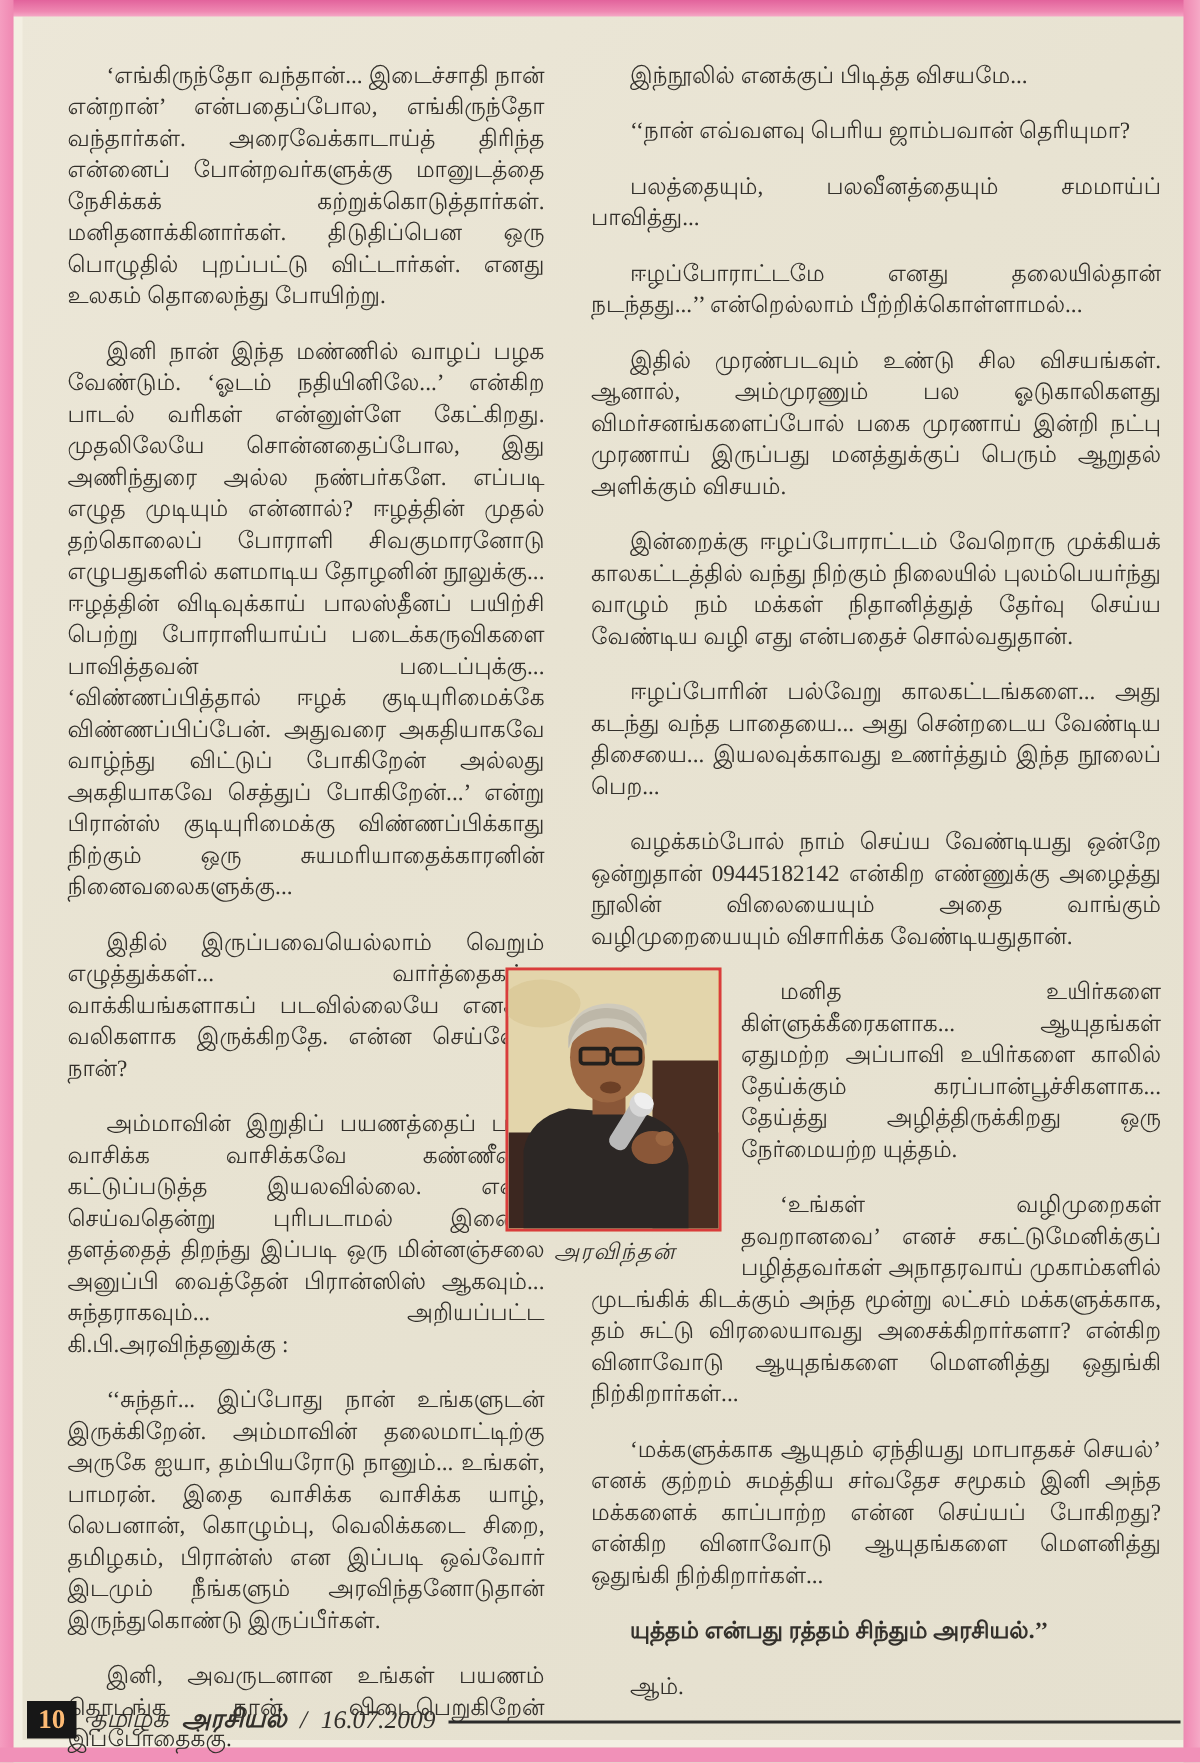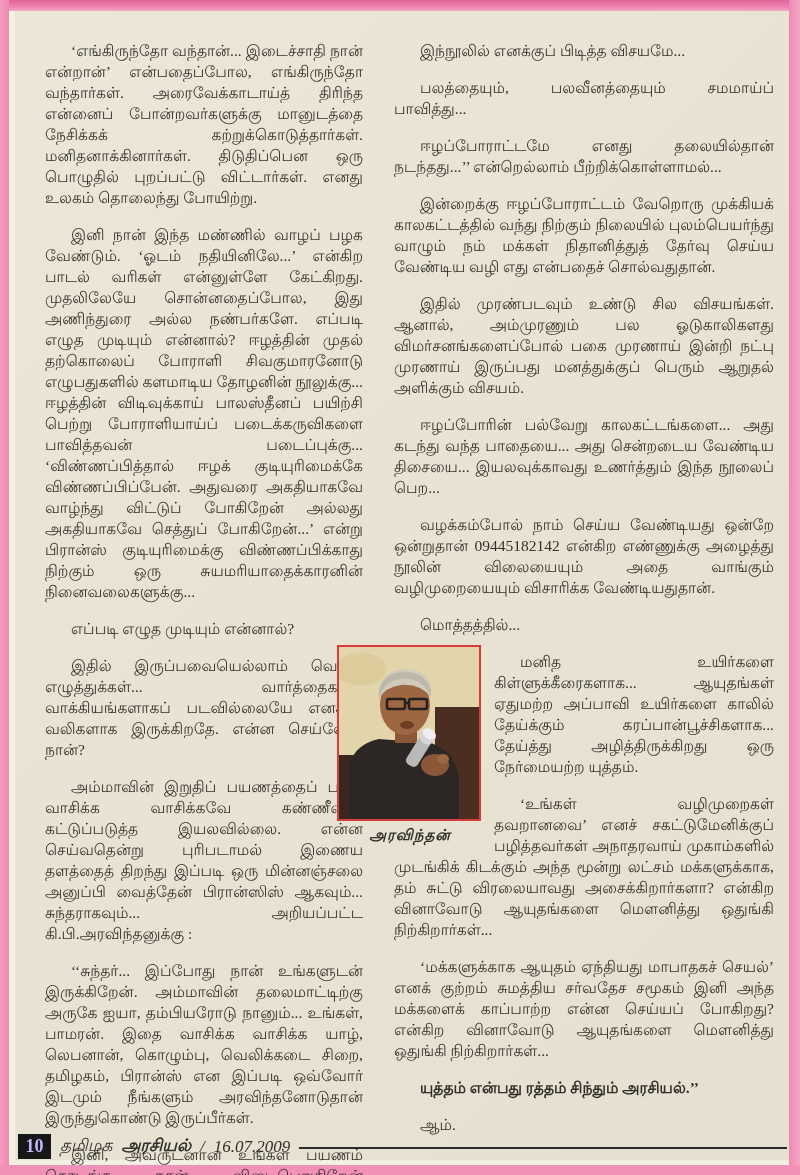--- a/index.html
+++ b/index.html
@@ -39,30 +39,30 @@
   }
   .photo-frame{
     width:140px;height:172px;
     border:2px solid #d93c3c;
     box-shadow:inset 0 0 0 2px #efe04a;
     background:#e3d6ae;
     box-sizing:content-box;
   }
   .photo-frame svg{display:block;}
   .photo-caption{
-    text-align:center;font-weight:bold;font-style:italic;
+    text-align:center;font-weight:normal;font-style:italic;
     font-size:15px;margin-top:4px;letter-spacing:1px;
   }
 
   .footer{
     position:absolute;left:18px;top:1134px;width:769px;
     display:flex;align-items:center;gap:9px;
   }
   .pagenum{
-    background:#171717;color:#c4b5fd;
+    background:#171717;color:#fdba74;
     min-width:33px;height:25px;line-height:25px;text-align:center;
     font-weight:bold;font-size:18px;
     font-family:"Liberation Serif",serif;
   }
   .footer .ft-text{font-size:17px;white-space:nowrap;font-style:italic;}
   .footer .ft-bold{font-weight:bold;}
   .footer-rule{flex:1 1 auto;border-top:2px solid #2a2a2a;height:0;margin-top:2px;}
 </style>
 </head>
 <body>
@@ -71,38 +71,37 @@
 <div class="inner-gap-left"></div>
 <div class="inner-gap-bottom"></div>
 <div class="b-top"></div>
 <div class="b-left"></div>
 <div class="b-right"></div>
 <div class="b-bottom"></div>
 
 <div class="col col-left">
   <p>‘எங்கிருந்தோ வந்தான்... இடைச்சாதி நான் என்றான்’ என்பதைப்போல, எங்கிருந்தோ வந்தார்கள். அரைவேக்காடாய்த் திரிந்த என்னைப் போன்றவர்களுக்கு மானுடத்தை நேசிக்கக் கற்றுக்கொடுத்தார்கள். மனிதனாக்கினார்கள். திடுதிப்பென ஒரு பொழுதில் புறப்பட்டு விட்டார்கள். எனது உலகம் தொலைந்து போயிற்று.</p>
   <p>இனி நான் இந்த மண்ணில் வாழப் பழக வேண்டும். ‘ஓடம் நதியினிலே...’ என்கிற பாடல் வரிகள் என்னுள்ளே கேட்கிறது. முதலிலேயே சொன்னதைப்போல, இது அணிந்துரை அல்ல நண்பர்களே. எப்படி எழுத முடியும் என்னால்? ஈழத்தின் முதல் தற்கொலைப் போராளி சிவகுமாரனோடு எழுபதுகளில் களமாடிய தோழனின் நூலுக்கு... ஈழத்தின் விடிவுக்காய் பாலஸ்தீனப் பயிற்சி பெற்று போராளியாய்ப் படைக்கருவிகளை பாவித்தவன் படைப்புக்கு... ‘விண்ணப்பித்தால் ஈழக் குடியுரிமைக்கே விண்ணப்பிப்பேன். அதுவரை அகதியாகவே வாழ்ந்து விட்டுப் போகிறேன் அல்லது அகதியாகவே செத்துப் போகிறேன்...’ என்று பிரான்ஸ் குடியுரிமைக்கு விண்ணப்பிக்காது நிற்கும் ஒரு சுயமரியாதைக்காரனின் நினைவலைகளுக்கு...</p>
-  <p>எப்படி எழுத முடியும் என்னால்?</p>
   <p>இதில் இருப்பவையெல்லாம் வெறும் எழுத்துக்கள்... வார்த்தைகள்... வாக்கியங்களாகப் படவில்லையே எனக்கு. வலிகளாக இருக்கிறதே. என்ன செய்வேன் நான்?</p>
   <p>அம்மாவின் இறுதிப் பயணத்தைப் பற்றி வாசிக்க வாசிக்கவே கண்ணீரைக் கட்டுப்படுத்த இயலவில்லை. என்ன செய்வதென்று புரிபடாமல் இணைய தளத்தைத் திறந்து இப்படி ஒரு மின்னஞ்சலை அனுப்பி வைத்தேன் பிரான்ஸிஸ் ஆகவும்... சுந்தராகவும்... அறியப்பட்ட கி.பி.அரவிந்தனுக்கு :</p>
   <p>‘‘சுந்தர்... இப்போது நான் உங்களுடன் இருக்கிறேன். அம்மாவின் தலைமாட்டிற்கு அருகே ஐயா, தம்பியரோடு நானும்... உங்கள், பாமரன். இதை வாசிக்க வாசிக்க யாழ், லெபனான், கொழும்பு, வெலிக்கடை சிறை, தமிழகம், பிரான்ஸ் என இப்படி ஒவ்வோர் இடமும் நீங்களும் அரவிந்தனோடுதான் இருந்துகொண்டு இருப்பீர்கள்.</p>
   <p>இனி, அவருடனான உங்கள் பயணம் தொடங்க நான் விடைபெறுகிறேன் இப்போதைக்கு.</p>
   <p class="italic">தோழமையுடன்,</p>
 
 </div>
 
 <div class="col col-right">
   <p>இந்நூலில் எனக்குப் பிடித்த விசயமே...</p>
+  <p>‘‘நான் எவ்வளவு பெரிய ஜாம்பவான் தெரியுமா?</p>
   <p>பலத்தையும், பலவீனத்தையும் சமமாய்ப் பாவித்து...</p>
   <p>ஈழப்போராட்டமே எனது தலையில்தான் நடந்தது...’’ என்றெல்லாம் பீற்றிக்கொள்ளாமல்...</p>
+  <p>இதில் முரண்படவும் உண்டு சில விசயங்கள். ஆனால், அம்முரணும் பல ஓடுகாலிகளது விமர்சனங்களைப்போல் பகை முரணாய் இன்றி நட்பு முரணாய் இருப்பது மனத்துக்குப் பெரும் ஆறுதல் அளிக்கும் விசயம்.</p>
   <p>இன்றைக்கு ஈழப்போராட்டம் வேறொரு முக்கியக் காலகட்டத்தில் வந்து நிற்கும் நிலையில் புலம்பெயர்ந்து வாழும் நம் மக்கள் நிதானித்துத் தேர்வு செய்ய வேண்டிய வழி எது என்பதைச் சொல்வதுதான்.</p>
-  <p>இதில் முரண்படவும் உண்டு சில விசயங்கள். ஆனால், அம்முரணும் பல ஓடுகாலிகளது விமர்சனங்களைப்போல் பகை முரணாய் இன்றி நட்பு முரணாய் இருப்பது மனத்துக்குப் பெரும் ஆறுதல் அளிக்கும் விசயம்.</p>
   <p>ஈழப்போரின் பல்வேறு காலகட்டங்களை... அது கடந்து வந்த பாதையை... அது சென்றடைய வேண்டிய திசையை... இயலவுக்காவது உணர்த்தும் இந்த நூலைப் பெற...</p>
   <p>வழக்கம்போல் நாம் செய்ய வேண்டியது ஒன்றே ஒன்றுதான் 09445182142 என்கிற எண்ணுக்கு அழைத்து நூலின் விலையையும் அதை வாங்கும் வழிமுறையையும் விசாரிக்க வேண்டியதுதான்.</p>
-  <p>மொத்தத்தில்...</p>
 
   <div class="photo-block">
     <div class="photo-frame">
       <svg width="140" height="172" viewBox="0 0 140 172">
         <rect x="0" y="0" width="140" height="172" fill="#e3d5ab"></rect>
         <ellipse cx="22" cy="22" rx="26" ry="16" fill="#d9c897" opacity="0.8"></ellipse>
         <rect x="0" y="108" width="140" height="64" fill="#3c2720"></rect>
         <rect x="96" y="60" width="44" height="112" fill="#4a2e22"></rect>
 
         <path d="M10,172 L10,120 Q14,98 40,92 L92,96 Q116,104 120,130 L120,172 Z" fill="#2c2725"></path>

